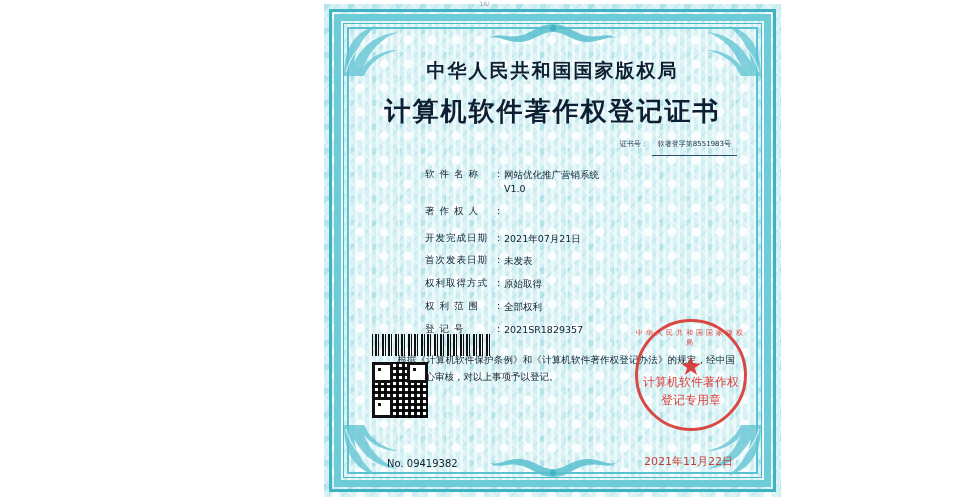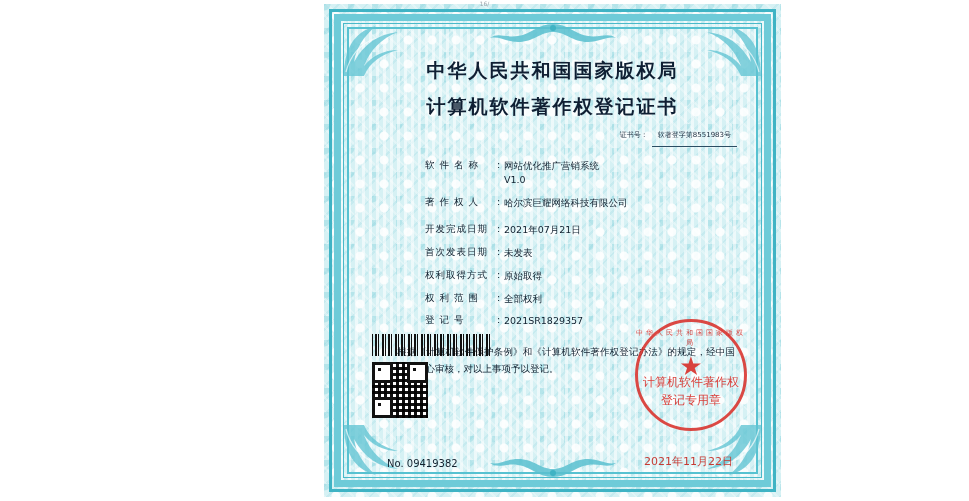--- a/index.html
+++ b/index.html
@@ -111,21 +111,21 @@
     font-family: "DejaVu Serif", serif;
     font-size: 19px;
     font-weight: bold;
     color: #0f1f33;
     letter-spacing: 2px;
     margin-top: 14px;
   }
   .title2 {
     text-align: center;
     font-family: "DejaVu Serif", serif;
-    font-size: 19px;
+    font-size: 26px;
     font-weight: bold;
     color: #0f1f33;
     letter-spacing: 2px;
     margin-top: 10px;
   }
 
   .certno-row {
     margin-top: 10px;
     display: flex;
     justify-content: flex-end;
@@ -361,21 +361,20 @@
       <div class="field-row">
         <span class="field-label">软 件 名 称</span>
         <span class="field-colon">:</span>
         <span class="field-value">网站优化推广营销系统
 V1.0</span>
       </div>
 
       <div class="field-row">
         <span class="field-label">著 作 权 人</span>
         <span class="field-colon">:</span>
-        <span class="field-value">哈尔滨巨耀网络科技有限公司</span>
       </div>
 
       <div class="field-row gap-before">
         <span class="field-label">开发完成日期</span>
         <span class="field-colon">:</span>
         <span class="field-value">2021年07月21日</span>
       </div>
 
       <div class="field-row">
         <span class="field-label">首次发表日期</span>

